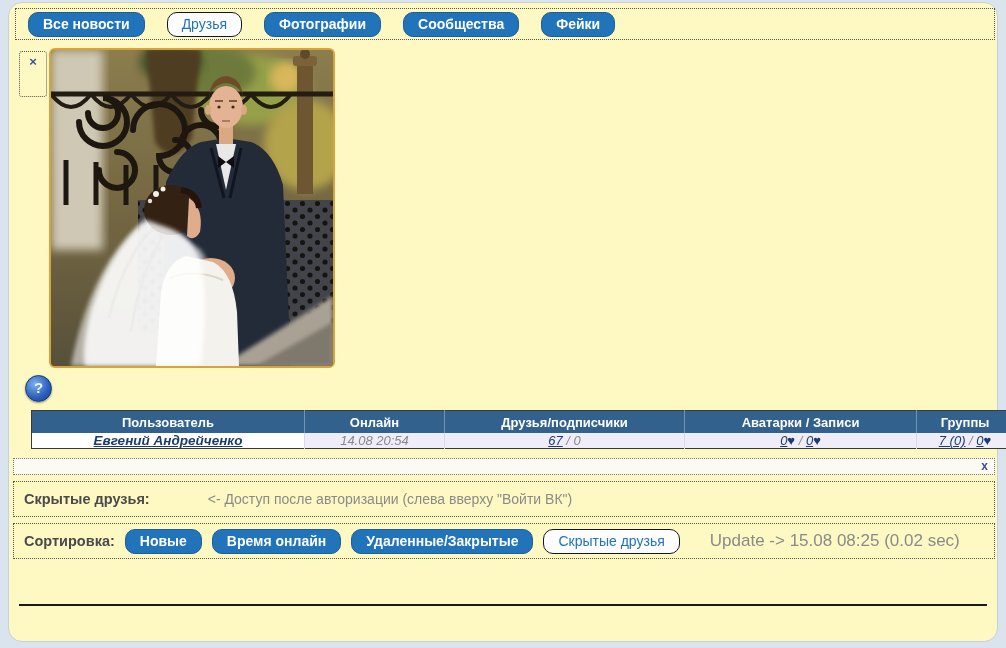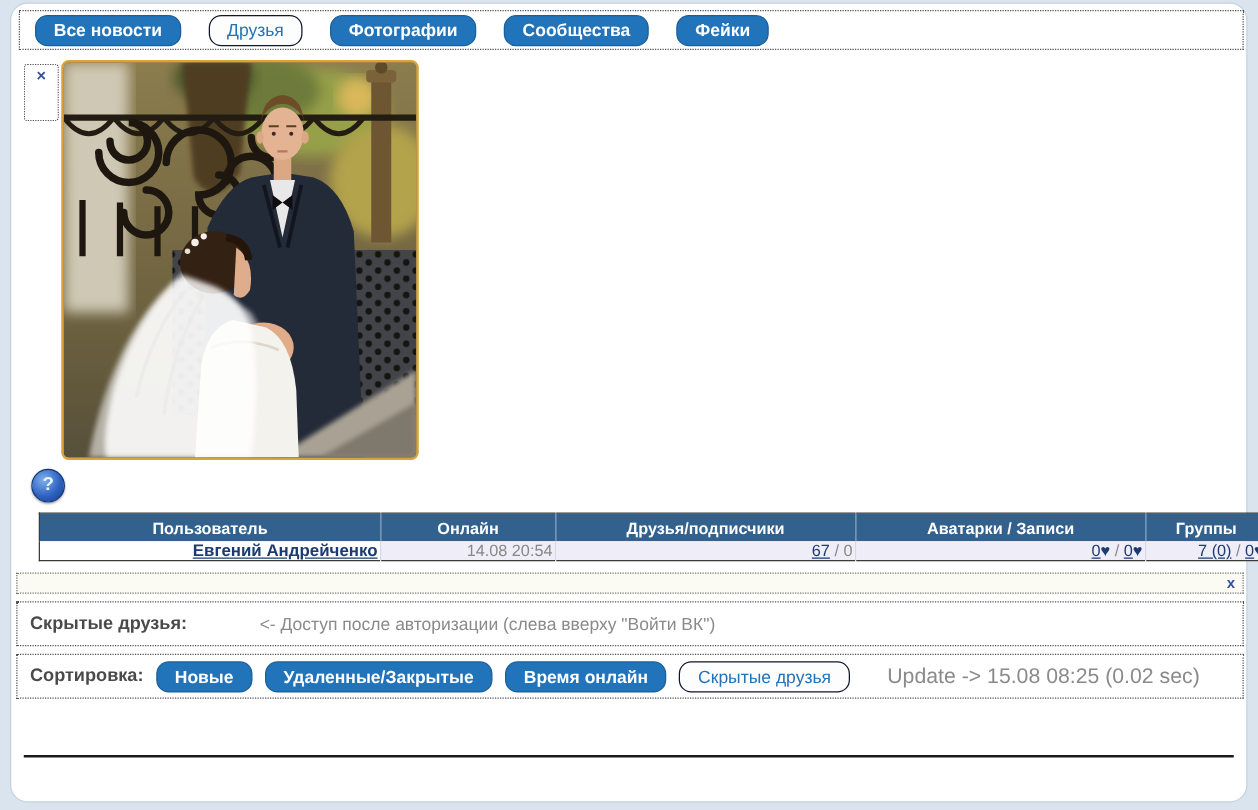--- a/index.html
+++ b/index.html
@@ -1,17 +1,17 @@
 <!DOCTYPE html>
 <html><head>
 <meta charset="utf-8">
 <style>
   html,body{margin:0;padding:0;width:1006px;height:648px;background:#d9e4ee;
     font-family:"Liberation Sans","DejaVu Sans",sans-serif;overflow:hidden;}
-  .card{position:absolute;left:8px;top:2px;width:988px;height:638px;background:#ffffff;
+  .card{position:absolute;left:8px;top:2px;width:988px;height:638px;background:#fef9c3;
     border:1px solid #c5d2de;border-radius:14px;}
   
   .topnav{position:absolute;left:6px;top:5px;width:966px;height:30px;border:1px dotted #555;
     display:flex;align-items:center;gap:22px;padding-left:12px;}
   .btn{display:inline-block;border-radius:10px;padding:3px 14px 4px 14px;font-size:14px;font-weight:bold;
     background:#2173ba;color:#ffffff;border:1px solid #1b5f9a;cursor:pointer;line-height:16px;}
   .btn.outline{background:#fdfdfd;color:#2173ba;border:1px solid #0f172a;font-weight:normal;}
   
   .closebox{position:absolute;left:10px;top:48px;width:26px;height:44px;border:1px dotted #555;
     border-radius:3px;text-align:center;}
@@ -22,22 +22,22 @@
   .helpicon{position:absolute;left:16px;top:372px;width:25px;height:25px;border-radius:50%;
     background:radial-gradient(circle at 9px 8px,#7fb0ea,#2f63c0 55%,#133e8f);
     border:1px solid #0f3577;color:#eaf1ff;font-weight:bold;font-size:15px;text-align:center;line-height:24px;
     box-shadow:0 1px 2px rgba(0,0,0,.4);cursor:pointer;}
   
   .usertable-wrap{position:absolute;left:4px;top:407px;width:982px;margin-left:18px;}
   table.usertable{border-collapse:collapse;table-layout:fixed;width:982px;border:1px solid #3a3a3a;}
   table.usertable th{background:#33618e;color:#ffffff;font-size:13px;font-weight:bold;height:20px;
     border-left:1px solid #7193b5;padding:1px 2px;}
   table.usertable th:first-child{border-left:none;}
-  table.usertable td{font-size:13px;height:14px;text-align:right;background:#efeef8;
-    border-left:1px solid #d8d8ea;color:#888;padding:0 2px;}
+  table.usertable td{font-size:13px;height:14px;text-align:center;background:#efeef8;
+    border-left:1px solid #d8d8ea;color:#888;padding:0 2px;font-style:italic;}
   table.usertable td:first-child{background:#ffffff;border-left:none;}
   a.navlink{color:#1d3b70;text-decoration:underline;cursor:pointer;}
   a.name{font-weight:bold;font-size:13.5px;}
   .heart{color:#1d3b70;text-decoration:none;}
   .sep{color:#888;}
   
   .dismissbar{position:absolute;left:4px;top:455px;width:980px;height:15px;border:1px dotted #777;
     background:#fbfbf3;}
   .dismissbar span{position:absolute;right:6px;top:0px;color:#33519e;font-weight:bold;font-size:12px;cursor:pointer;}
   
@@ -204,21 +204,21 @@
   </div>
 
   <div class="hiddenbox">
     <span class="lbl">Скрытые друзья:</span>
     <span class="hint">&lt;- Доступ после авторизации (слева вверху "Войти ВК")</span>
   </div>
 
   <div class="sortbox">
     <span class="lbl">Сортировка:</span>
     <span class="btn">Новые</span>
+    <span class="btn">Время онлайн</span>
     <span class="btn">Удаленные/Закрытые</span>
-    <span class="btn">Время онлайн</span>
     <span class="btn outline">Скрытые друзья</span>
     <span class="update">Update -&gt; 15.08 08:25 (0.02 sec)</span>
   </div>
 
   <div class="hr-line"></div>
 
 </div>
 
 </body></html>

